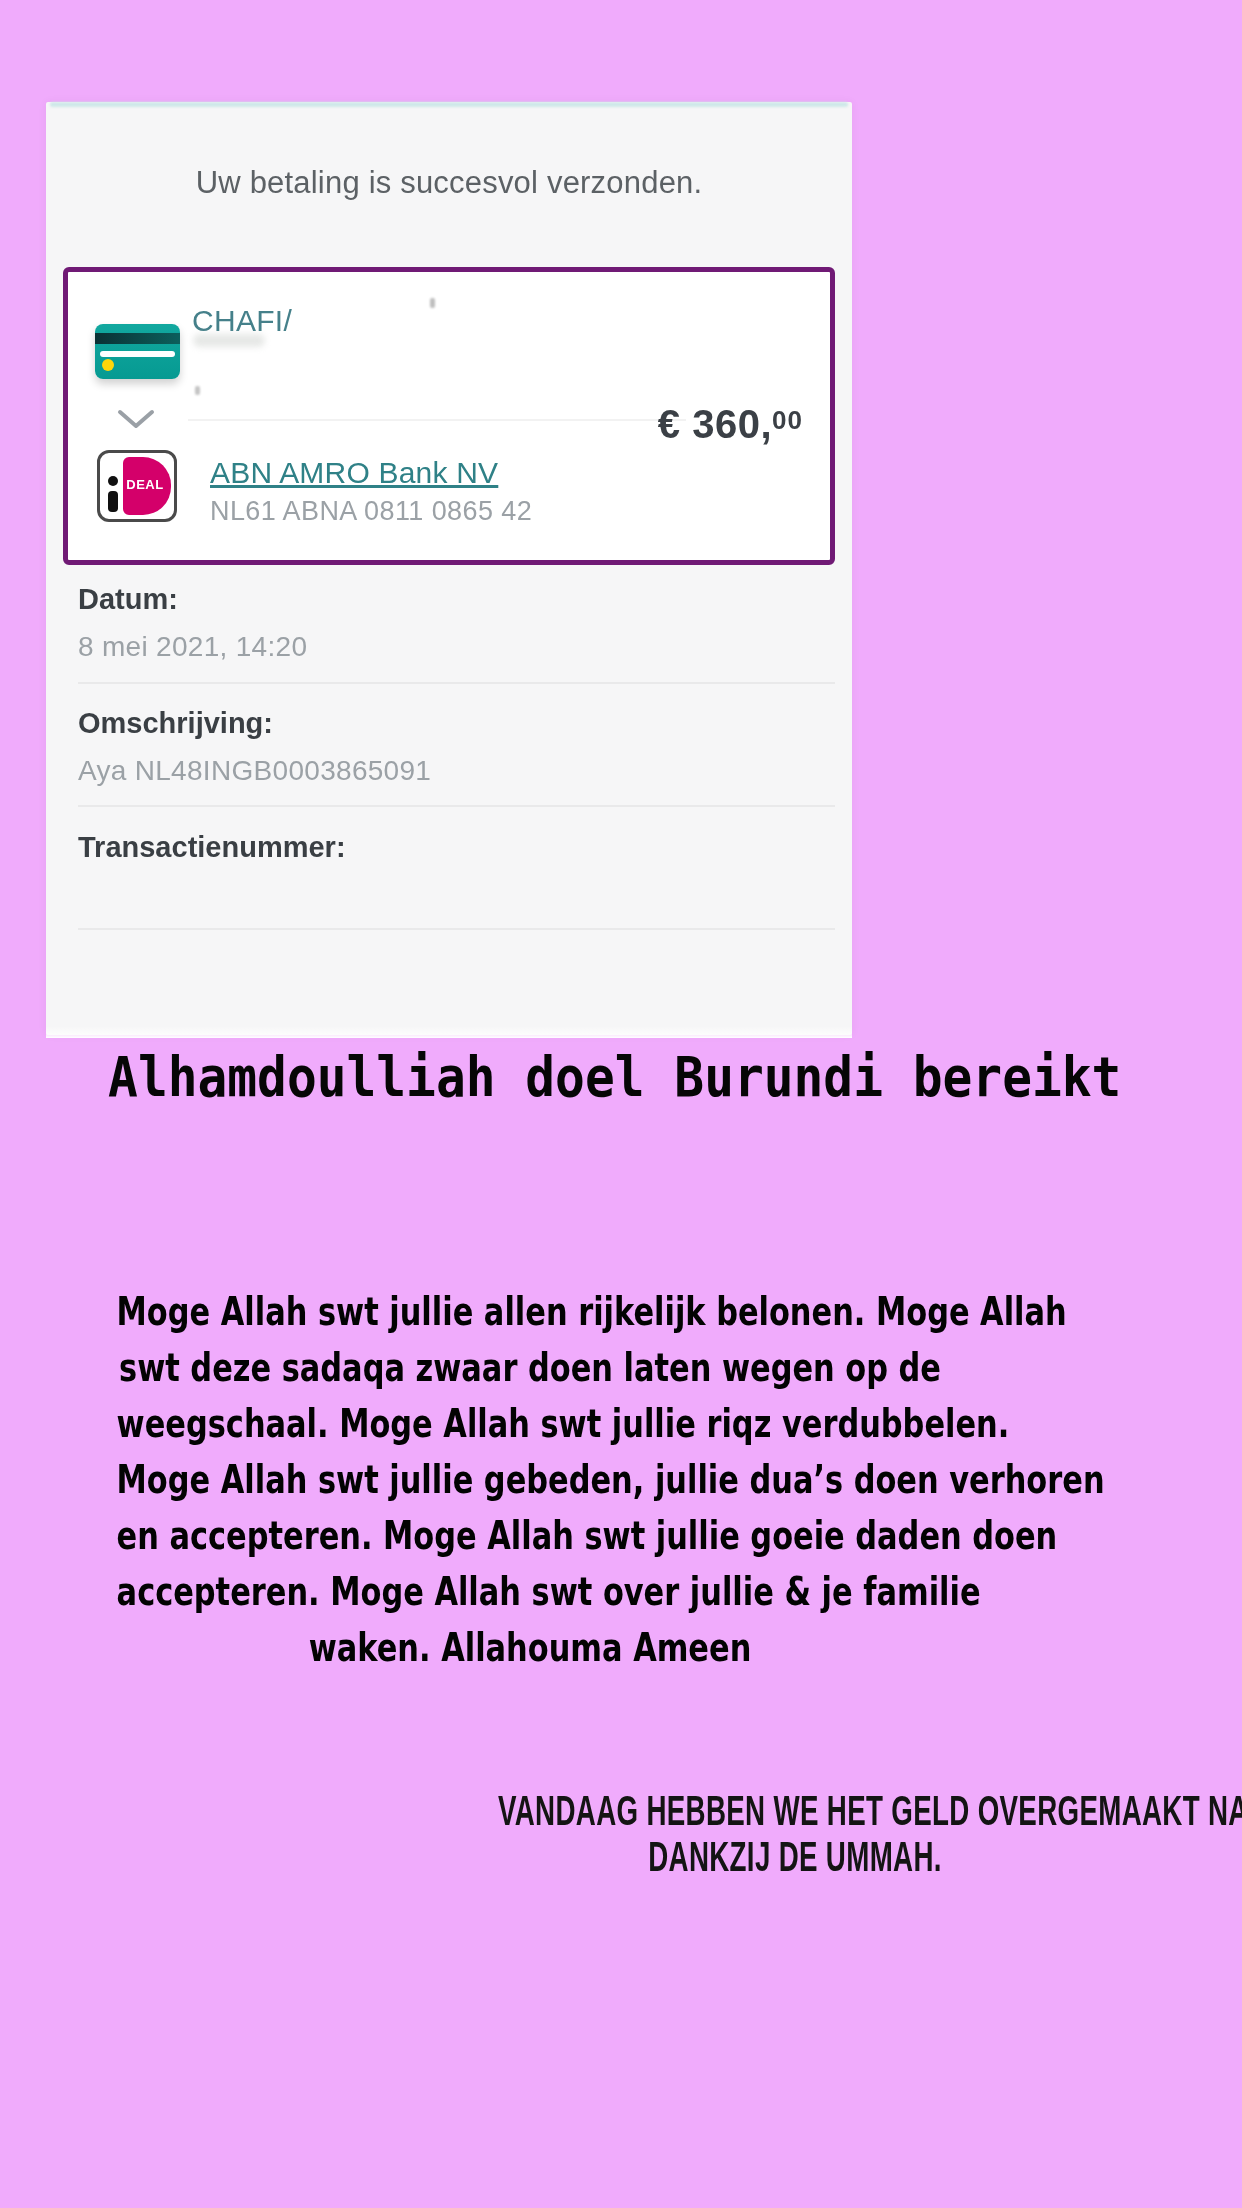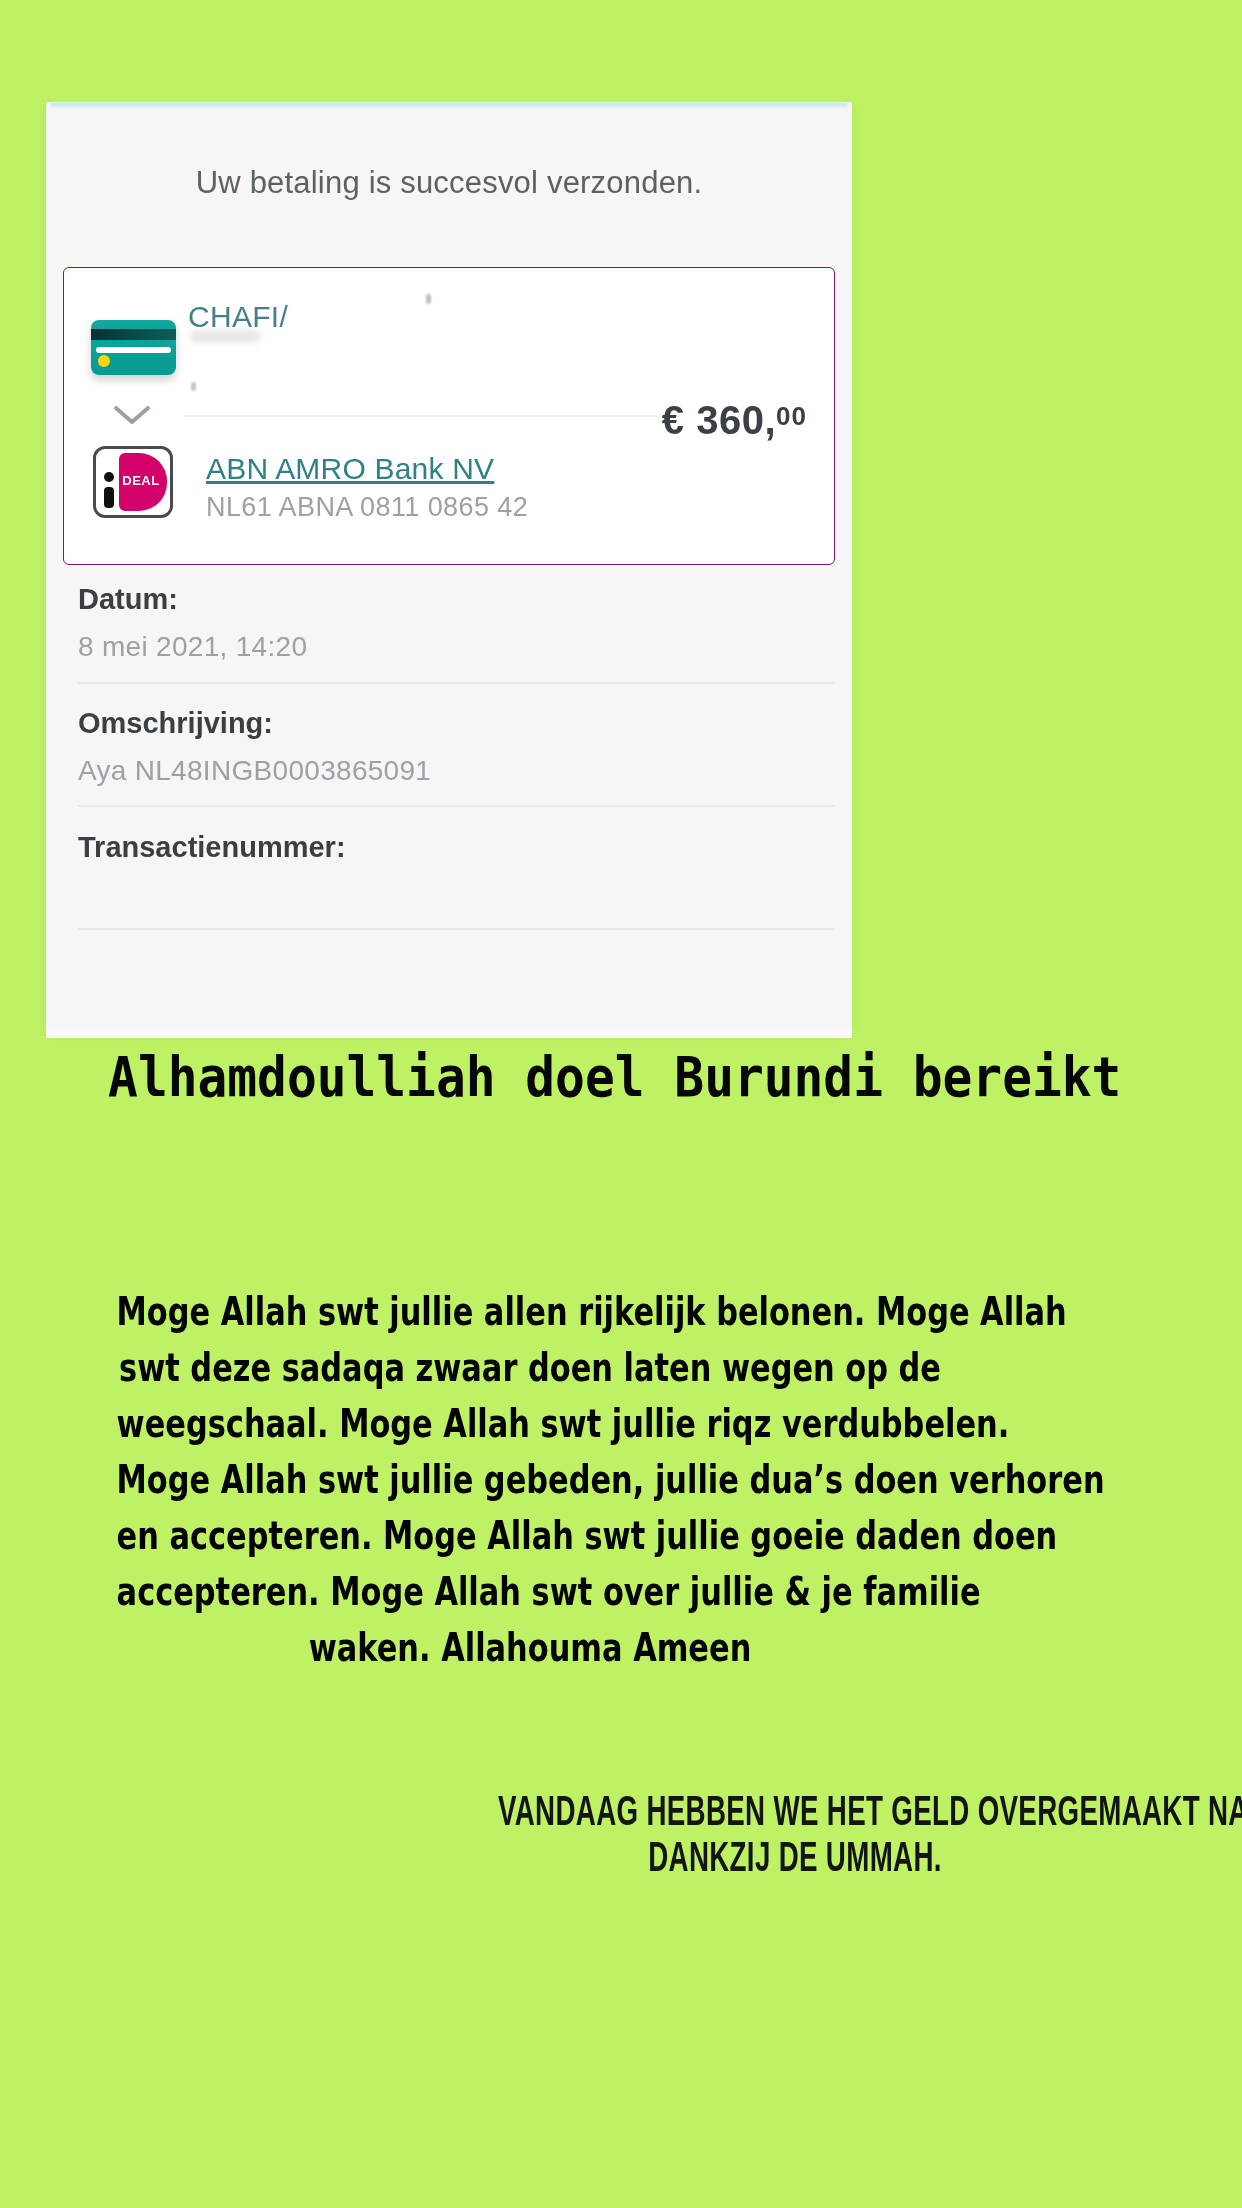--- a/index.html
+++ b/index.html
@@ -1,31 +1,31 @@
 <!DOCTYPE html>
 <html><head>
 <meta charset="utf-8">
 <style>
   html,body { margin:0; padding:0; background:#fff; }
-  .stage { position:relative; width:1242px; height:2208px; background:#bef264; overflow:hidden;
+  .stage { position:relative; width:1242px; height:2208px; background:#f0abfc; overflow:hidden;
            font-family:"Liberation Sans", sans-serif; }
 
   
   .shot { position:absolute; left:46px; top:102px; width:806px; height:933px;
           background:#f6f6f7; border-radius:2px; box-shadow:0 0 10px rgba(0,0,0,0.05); }
   .shot::before { content:""; position:absolute; top:0; left:4px; right:4px; height:5px;
           background:#cfe8e9; border-radius:3px; filter:blur(1px); }
   .shot::after { content:""; position:absolute; left:0; right:0; bottom:-3px; height:12px;
           background:linear-gradient(180deg, rgba(255,255,255,0), #ffffff); }
 
   .shot-title { position:absolute; top:62px; left:0; width:100%; text-align:center;
           font-size:31px; line-height:38px; color:#5c6165; letter-spacing:0.2px; }
 
   .pay-card { position:absolute; left:17px; top:165px; width:772px; height:298px;
-          background:#ffffff; border:1px solid #701a75; border-radius:6px; box-sizing:border-box; }
+          background:#ffffff; border:5px solid #701a75; border-radius:6px; box-sizing:border-box; }
 
   
   .cc { position:absolute; left:27px; top:52px; width:85px; height:55px; border-radius:8px;
         background:linear-gradient(180deg,#12a89f,#069a92); box-shadow:0 5px 9px rgba(0,0,0,0.18); overflow:hidden; }
   .cc .band   { position:absolute; top:9px; left:0; right:0; height:11px;
                 background:linear-gradient(90deg,#0a3134,#0c5f5c); }
   .cc .stripe { position:absolute; top:27px; left:5px; right:5px; height:6px; background:#ffffff; border-radius:3px; }
   .cc .chip   { position:absolute; left:7px; bottom:8px; width:12px; height:12px; background:#ffd60a; border-radius:50%; }
 
   .cc-name { position:absolute; left:124px; top:32px; font-size:30px; color:#45808a; letter-spacing:0.3px; }

